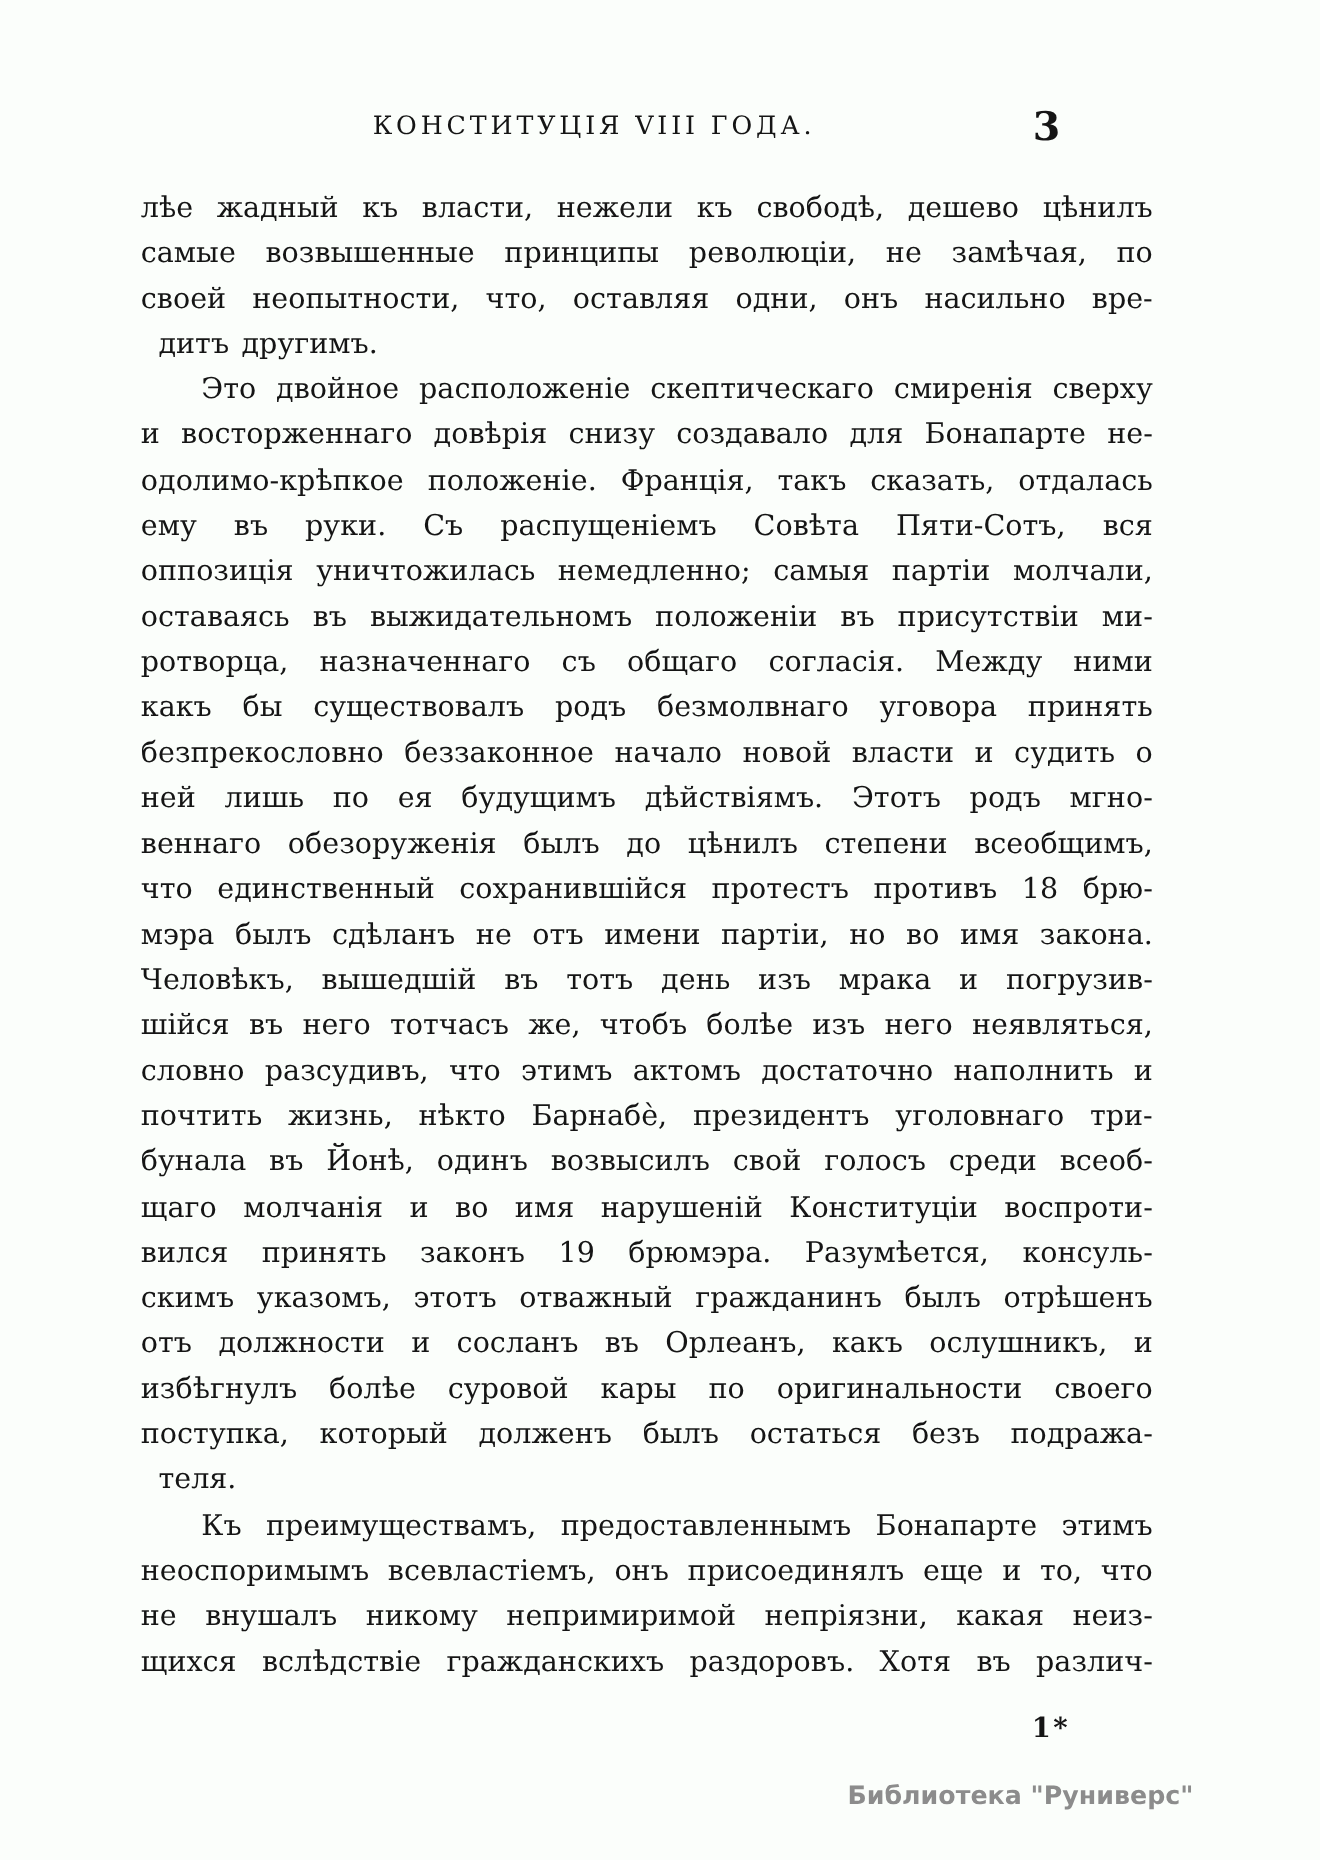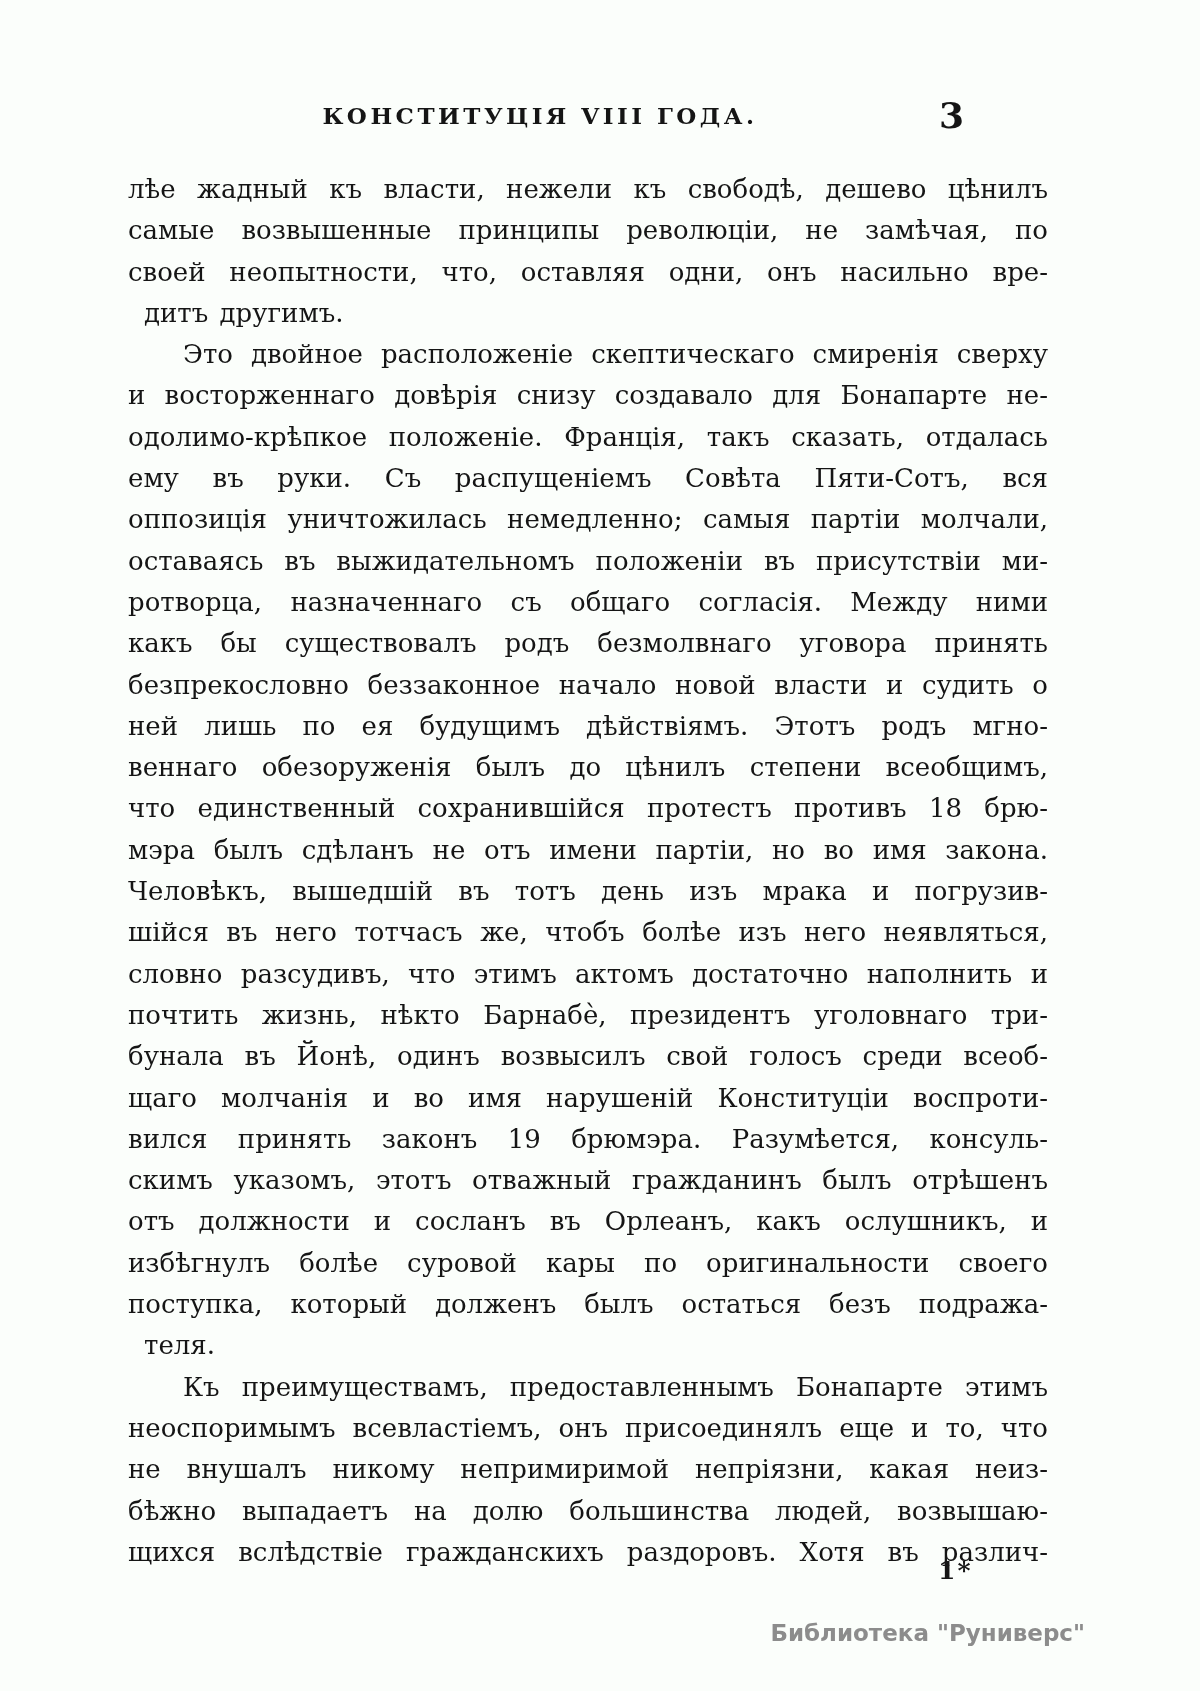--- a/index.html
+++ b/index.html
@@ -23,21 +23,21 @@
     top: 98px;
     width: 920px;
     height: 44px;
   }
   .head-title {
     display: block;
     text-align: center;
     transform: translateX(-48px);
     font-size: 23px;
     letter-spacing: 3.5px;
-    font-weight: bold;
+    font-weight: normal;
     white-space: nowrap;
     padding-top: 4px;
   }
   .page-number {
     position: absolute;
     right: 84px;
     top: -4px;
     font-size: 36px;
     font-weight: bold;
   }
@@ -128,21 +128,20 @@
       <div class="line">отъ должности и сосланъ въ Орлеанъ, какъ ослушникъ, и</div>
       <div class="line">избѣгнулъ болѣе суровой кары по оригинальности своего</div>
       <div class="line">поступка, который долженъ былъ остаться безъ подража-</div>
       <div class="line endline">теля.</div>
     </div>
 
     <div class="para">
       <div class="line indent">Къ преимуществамъ, предоставленнымъ Бонапарте этимъ</div>
       <div class="line">неоспоримымъ всевластіемъ, онъ присоединялъ еще и то, что</div>
       <div class="line">не внушалъ никому непримиримой непріязни, какая неиз-</div>
-      <div class="line">бѣжно выпадаетъ на долю большинства людей, возвышаю-</div>
       <div class="line">щихся вслѣдствіе гражданскихъ раздоровъ. Хотя въ различ-</div>
     </div>
 
   </div>
 
   <div class="sig-mark">1*</div>
 
   <div class="watermark">Библиотека "Руниверс"</div>
 
 </div>

